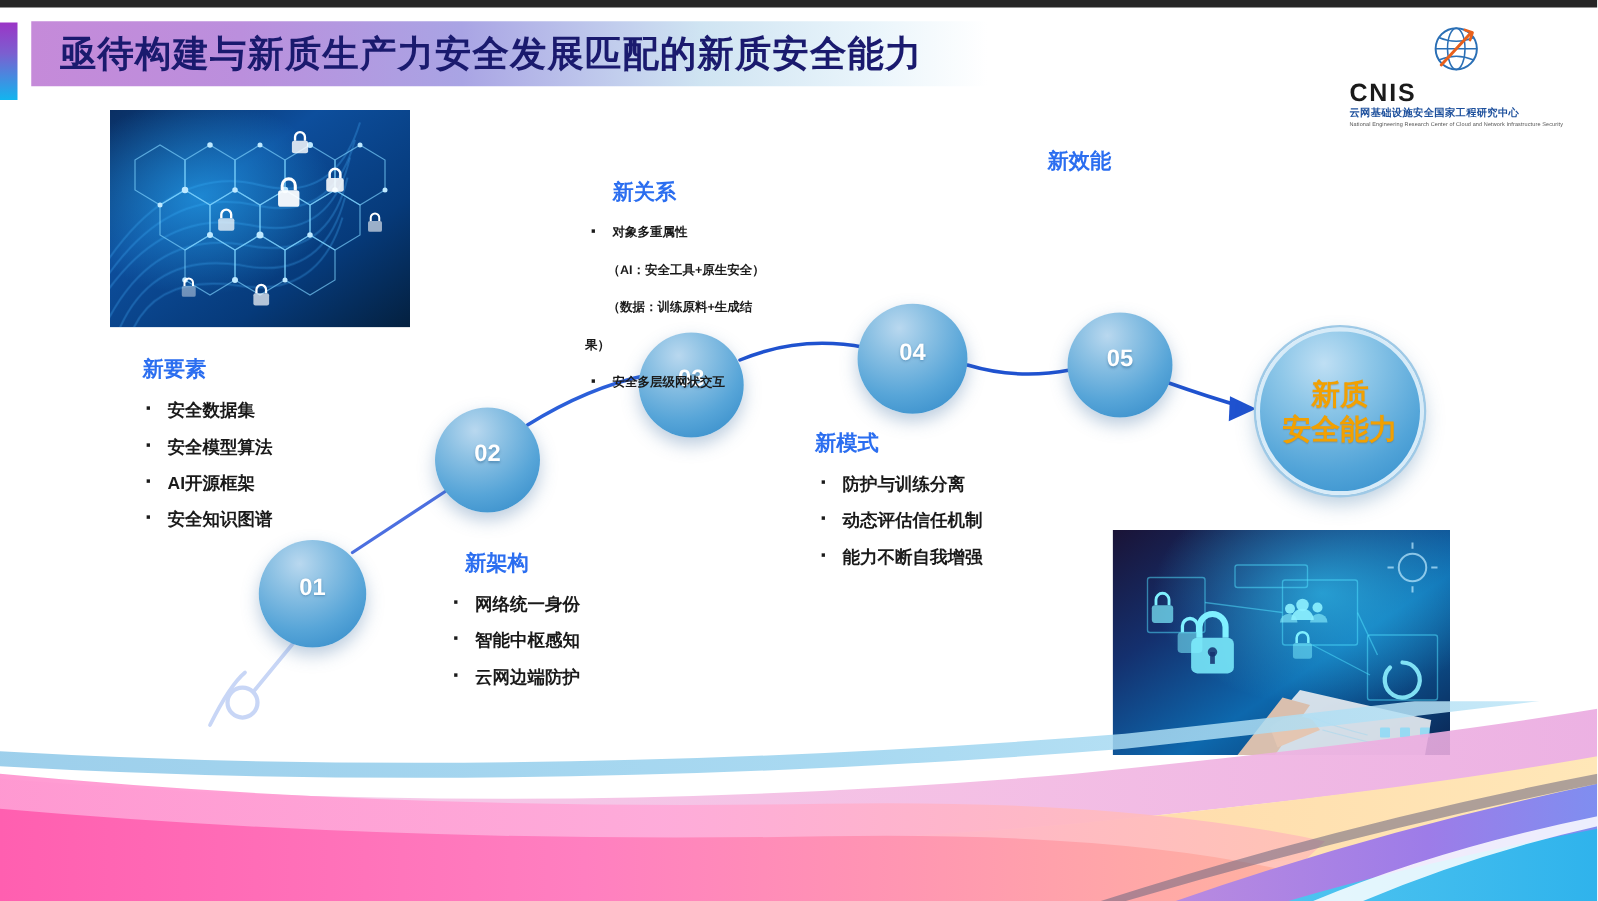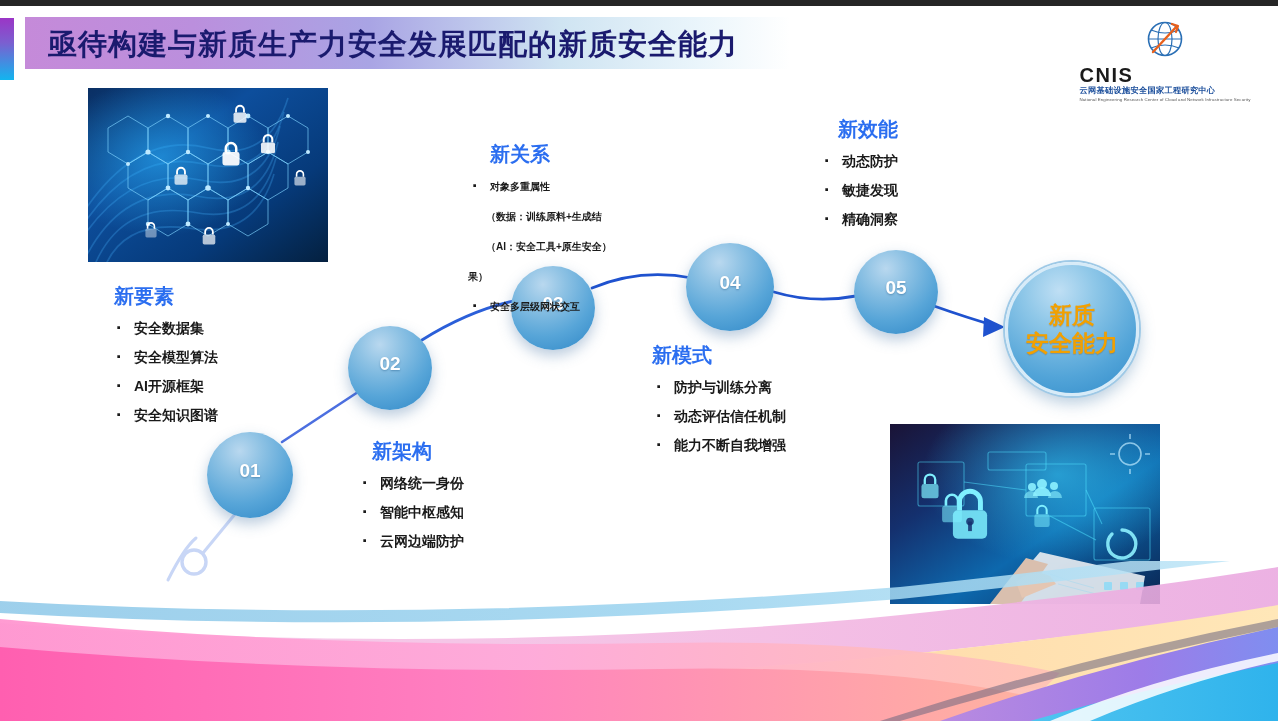--- a/index.html
+++ b/index.html
@@ -65,21 +65,21 @@
     background:radial-gradient(circle at 40% 20%, #bfdff4 0%, #8ec7e8 28%, #52a4d8 68%, #2f8ac9 100%);
     border:3px solid #d7ebf8;
     box-shadow:0 0 0 2px #9ec9e6, 0 7px 16px rgba(50,110,160,.35);
     display:flex;flex-direction:column;align-items:center;justify-content:center;
     gap:2px;
   }
   #final-node .fl{font-size:23px;font-weight:bold;color:#f2a000;text-shadow:0 1px 1px rgba(120,60,0,.25);line-height:26px;}
 
   
   .blk{position:absolute;}
-  .blk-h{font-size:20px;font-weight:bold;color:#2b6ef0;margin-bottom:7px;line-height:22px;}
+  .blk-h{font-size:17px;font-weight:bold;color:#2b6ef0;margin-bottom:7px;line-height:22px;}
   .blk ul{list-style:none;margin:0;padding:0;}
   .blk li{
     font-size:14px;font-weight:bold;color:#1a1a1a;line-height:29px;
     position:relative;padding-left:22px;white-space:nowrap;
   }
   .blk li::before{content:"\00b7";position:absolute;left:4px;top:-1px;font-size:19px;color:#1a1a1a;}
   .blk li.cont{padding-left:18px;}
   .blk li.cont::before{content:"";}
 
   #blk-elements{left:112px;top:285px;}
@@ -345,43 +345,38 @@
       <li>网络统一身份</li>
       <li>智能中枢感知</li>
       <li>云网边端防护</li>
     </ul>
   </div>
 
   <div class="blk" id="blk-relation">
     <div class="blk-h">新关系</div>
     <ul>
       <li>对象多重属性</li>
+      <li class="cont">（AI：安全工具+原生安全）</li>
       <li class="cont">（数据：训练原料+生成结</li>
-      <li class="cont">（AI：安全工具+原生安全）</li>
       <li class="cont" style="padding-left:0">果）</li>
       <li>安全多层级网状交互</li>
     </ul>
   </div>
 
   <div class="blk" id="blk-mode">
     <div class="blk-h">新模式</div>
     <ul>
       <li>防护与训练分离</li>
       <li>动态评估信任机制</li>
       <li>能力不断自我增强</li>
     </ul>
   </div>
 
   <div class="blk" id="blk-perf">
     <div class="blk-h">新效能</div>
-    <ul>
-      <li>动态防护</li>
-      <li>敏捷发现</li>
-      <li>精确洞察</li>
-    </ul>
   </div>
 
   <svg id="deco" viewBox="0 0 1278 160" preserveAspectRatio="none">
     <defs>
       <linearGradient id="g-blue" x1="0" y1="0" x2="1" y2="0">
         <stop offset="0%" stop-color="#8cc7e8"></stop>
           <stop offset="55%" stop-color="#9ad3ef"></stop>
           <stop offset="100%" stop-color="#bfe6f7"></stop>
       </linearGradient>
       <linearGradient id="g-pink" x1="0" y1="0" x2="1" y2="0">

